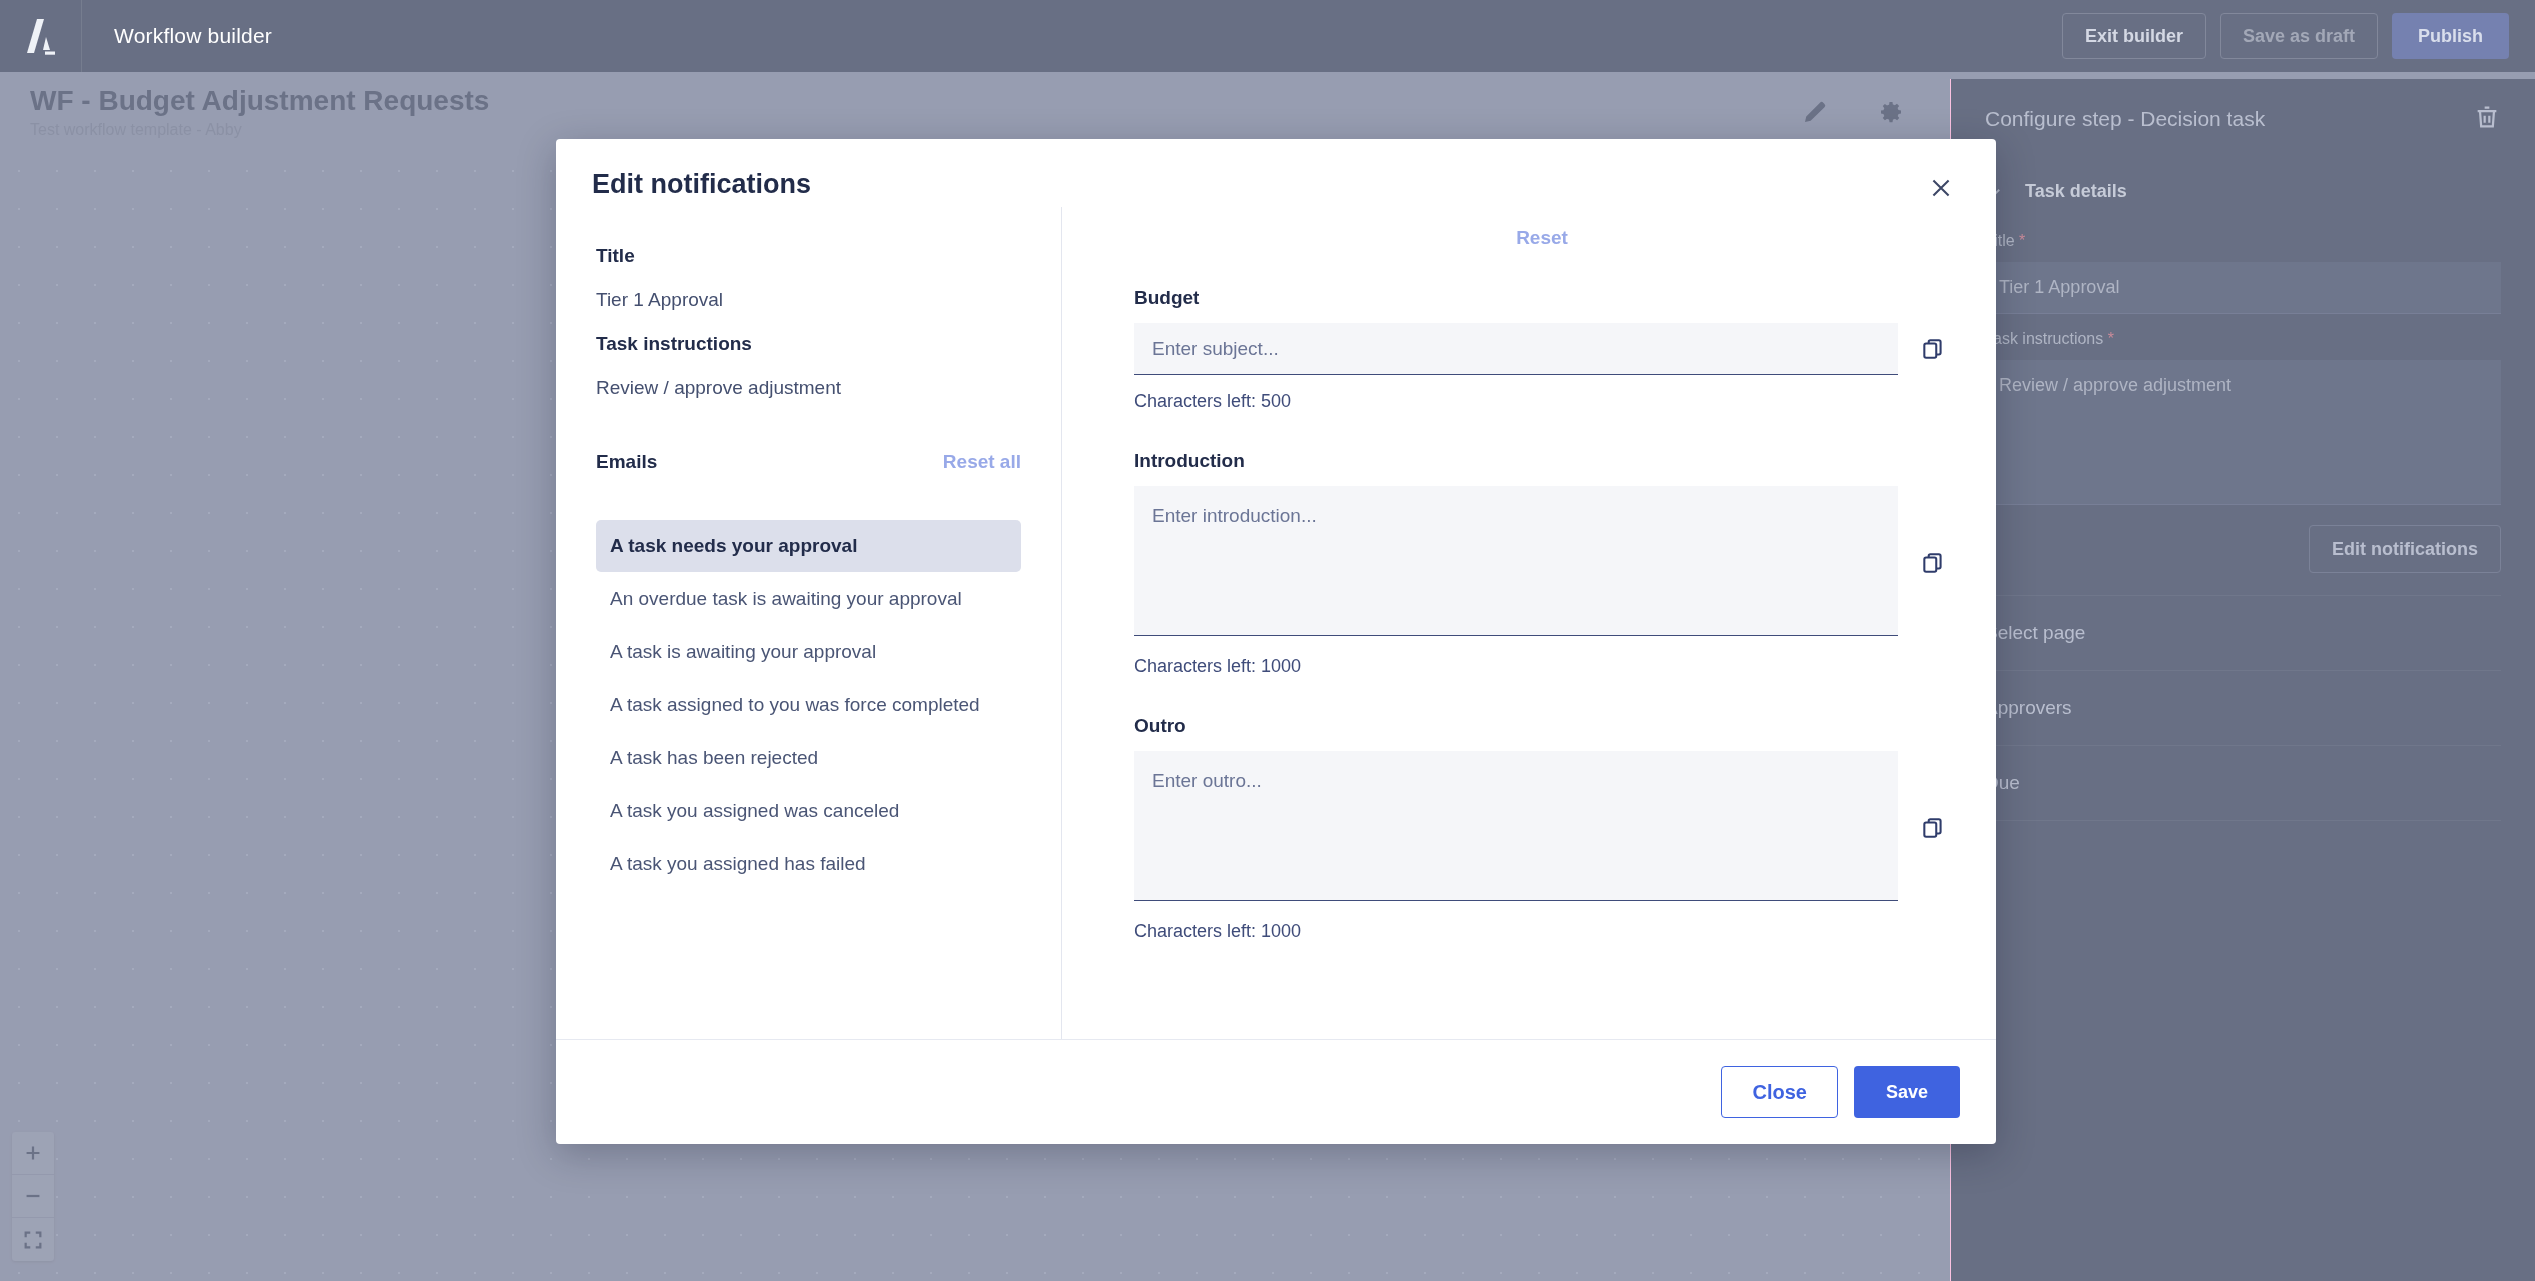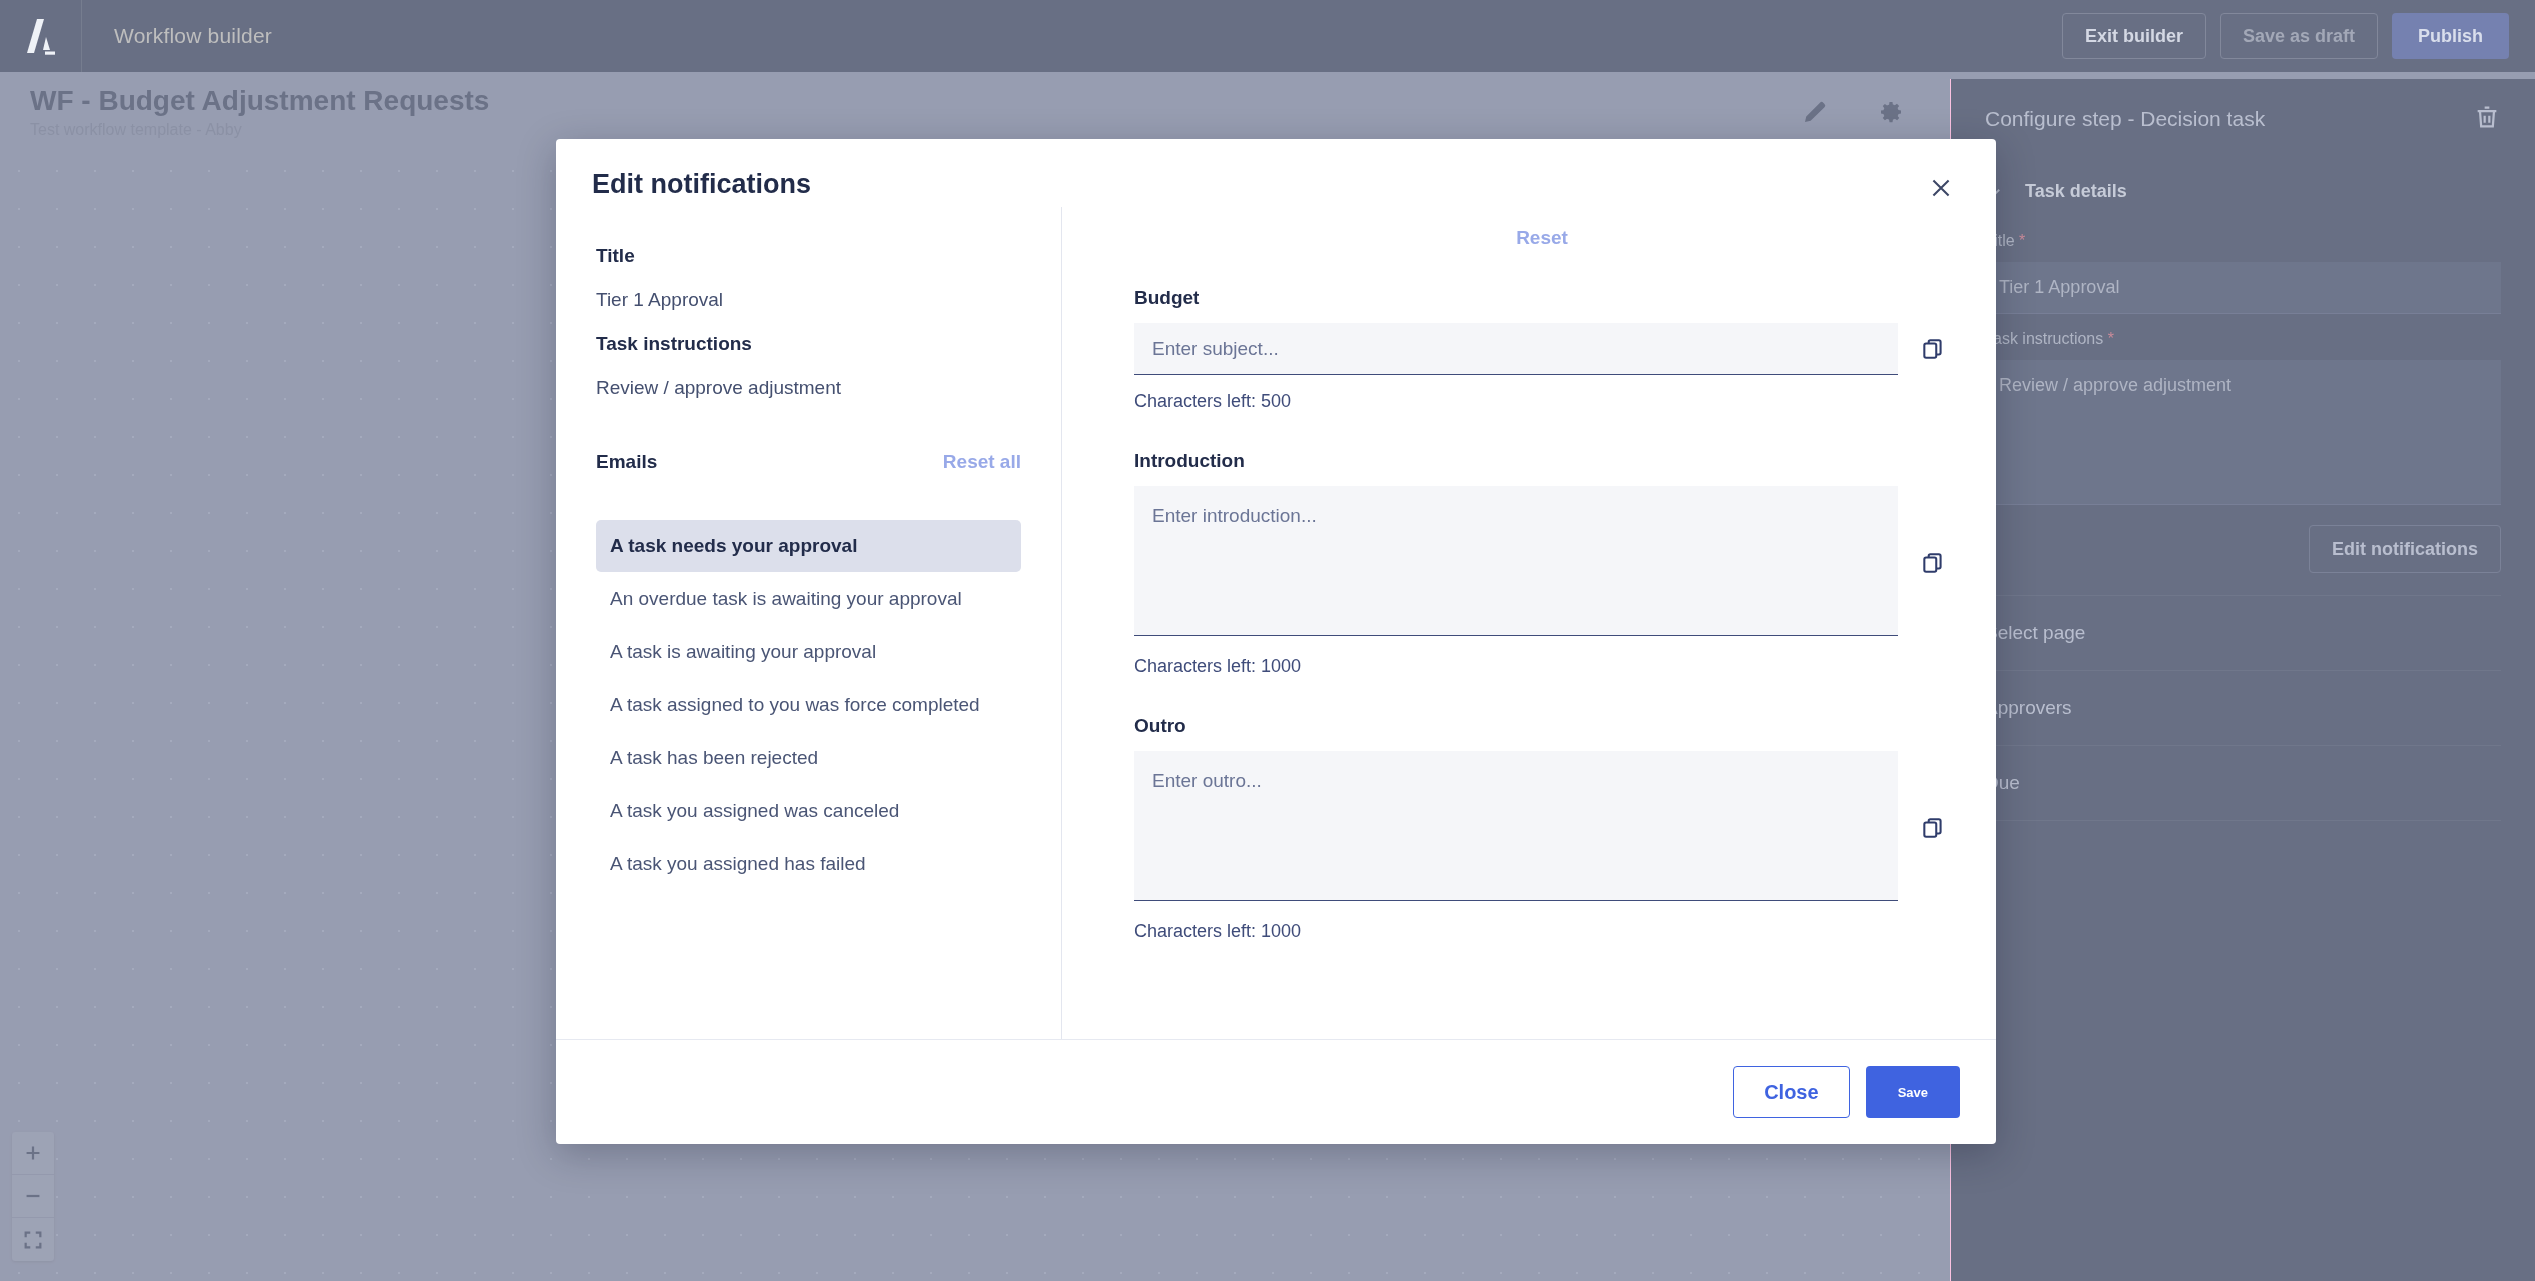--- a/index.html
+++ b/index.html
@@ -19,21 +19,21 @@
     background: #283250;
     display: flex; align-items: center;
   }
   .logo-cell {
     width: 82px; height: 72px;
     display: flex; align-items: center; justify-content: center;
     border-right: 1px solid #3c465f;
   }
   .logo-mark { width: 40px; height: 38px; }
   .topnav-title {
-    margin-left: 32px; font-size: 21px; color: #a3a3a3; font-weight: 400;
+    margin-left: 32px; font-size: 21px; color: #ffffff; font-weight: 400;
     letter-spacing: .2px;
   }
   .topnav-actions {
     margin-left: auto; display: flex; align-items: center; gap: 14px;
     padding-right: 26px;
   }
   .btn-ghost-dark {
     height: 46px; padding: 0 22px; border-radius: 4px;
     border: 1px solid #4c5570; background: transparent;
     color: #c2c8d8; font-size: 18px; font-weight: 700;
@@ -217,21 +217,21 @@
     padding: 26px 36px; display: flex; justify-content: flex-end; gap: 16px;
   }
   .btn-outline {
     height: 52px; padding: 0 30px; border-radius: 4px;
     border: 1.5px solid #3f63e0; background: #fff; color: #3f63e0;
     font-size: 20px; font-weight: 700; cursor: pointer;
     font-family: "Liberation Sans", sans-serif;
   }
   .btn-filled {
     height: 52px; padding: 0 32px; border-radius: 4px; border: none;
-    background: #3f63e0; color: #fff; font-size: 13px; font-weight: 700;
+    background: #3f63e0; color: #fff; font-size: 18px; font-weight: 700;
     cursor: pointer; font-family: "Liberation Sans", sans-serif;
   }
 </style>
 </head>
 <body>
 
 <div class="app">
 
   <div class="topnav">
     <div class="logo-cell">

